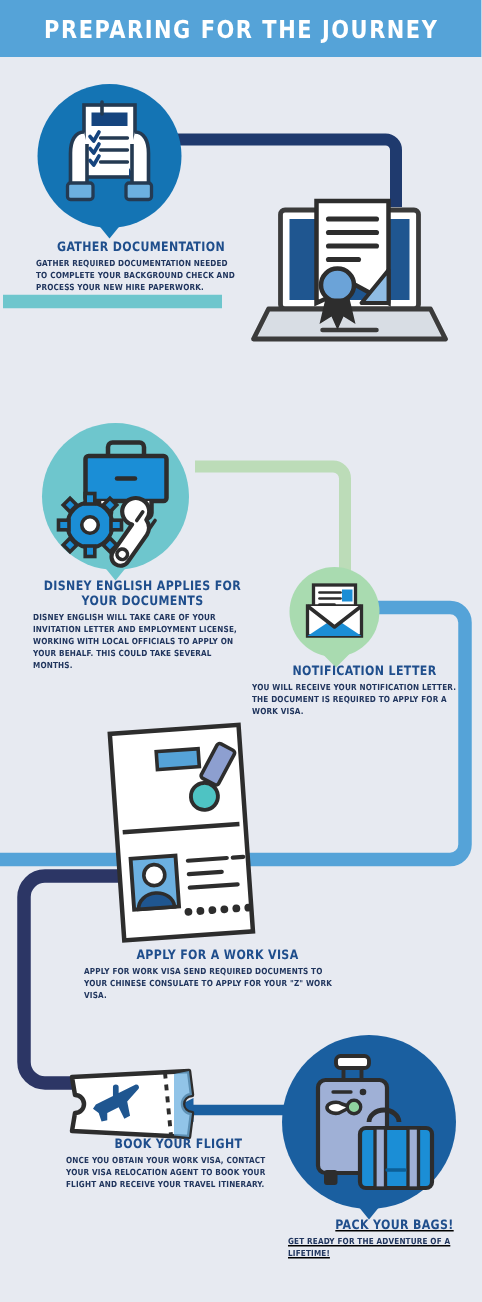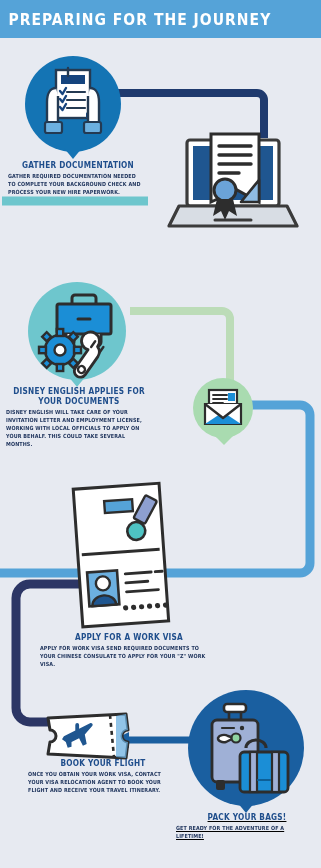--- a/index.html
+++ b/index.html
@@ -9,42 +9,42 @@
     background:#e7eaf1;
     position:relative;
     overflow:hidden;
   }
   #stage { position:absolute; inset:0; width:321px; height:868px; }
 
   
   .header-band {
     position:absolute; left:0; top:0; width:321px; height:38px;
     background:#55a3d8;
-    display:flex; align-items:center; justify-content:flex-start;
+    display:flex; align-items:center; justify-content:center;
   }
   .header-title {
     color:#ffffff; font-size:16.5px; font-weight:bold;
     letter-spacing:1.1px; white-space:nowrap;
     font-family:"DejaVu Sans Condensed","Liberation Sans",sans-serif;
     transform:scaleX(0.94);
   }
 
   
   .conn { position:absolute; }
 
   
   .circle { position:absolute; border-radius:50%; }
   .pointer {
     position:absolute; width:0; height:0;
     border-left:9px solid transparent;
     border-right:9px solid transparent;
   }
 
   
-  .tblock { position:absolute; }
+  .tblock { position:absolute;margin-left:16px; }
   .t-head {
     color:#1f4e8c; font-weight:bold; font-size:8.6px;
     letter-spacing:0.25px; line-height:1.18;
     font-family:"DejaVu Sans Condensed","Liberation Sans",sans-serif;
     transform:scaleX(0.95); transform-origin:left center;
   }
   .t-head.c { transform:scaleX(0.95); transform-origin:center center; }
   .t-body {
     color:#21365e; font-size:5.6px; font-weight:bold;
     line-height:1.42; letter-spacing:0.12px; margin-top:2.5px;
@@ -187,20 +187,24 @@
       <line x1="10" y1="7" x2="24" y2="7"></line>
       <line x1="10" y1="11" x2="24" y2="11"></line>
       <line x1="10" y1="15" x2="20" y2="15"></line>
     </g>
     <rect x="25" y="5" width="7" height="8" fill="#1b8ed6"></rect>
     <path d="M2,16 L38,16 L38,36 L2,36 Z" fill="#ffffff" stroke="#2d2d2d" stroke-width="2.2"></path>
     <path d="M2,36 L20,24 L38,36 Z" fill="#1b8ed6"></path>
     <path d="M2,16 L20,30 L38,16" fill="#ffffff" stroke="#2d2d2d" stroke-width="2.4" stroke-linejoin="round"></path>
   </svg>
 
+  <div class="tblock" style="left:152px;top:443px;width:150px;">
+    <div class="t-head c ctr">NOTIFICATION LETTER</div>
+    <div class="t-body">YOU WILL RECEIVE YOUR NOTIFICATION LETTER. THE DOCUMENT IS REQUIRED TO APPLY FOR A WORK VISA.</div>
+  </div>
 
   <svg style="position:absolute;left:68px;top:482px;" width="108" height="148" viewBox="0 0 108 148">
     <g transform="rotate(-4 54 74)">
       <rect x="10" y="4" width="86" height="138" fill="#ffffff" stroke="#2d2d2d" stroke-width="3"></rect>
       <rect x="40" y="18" width="28" height="12" fill="#55a3d8" stroke="#2d2d2d" stroke-width="2.4"></rect>
       <rect x="74" y="16" width="13" height="26" rx="2" fill="#8d9fd0" stroke="#2d2d2d" stroke-width="2.4" transform="rotate(32 80 29)"></rect>
       <circle cx="70" cy="50" r="9" fill="#4ec3c3" stroke="#2d2d2d" stroke-width="2.6"></circle>
       <line x1="14" y1="70" x2="92" y2="70" stroke="#2d2d2d" stroke-width="3"></line>
       <rect x="18" y="88" width="30" height="34" fill="#6cb0e0" stroke="#2d2d2d" stroke-width="2.6"></rect>
       <circle cx="33" cy="100" r="7" fill="#ffffff" stroke="#2d2d2d" stroke-width="2.4"></circle>

